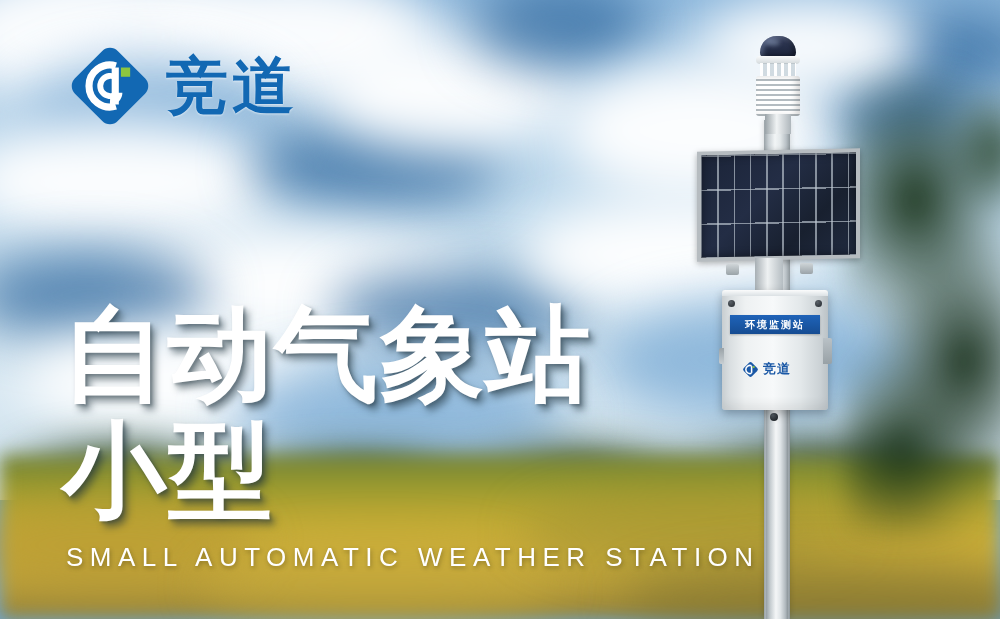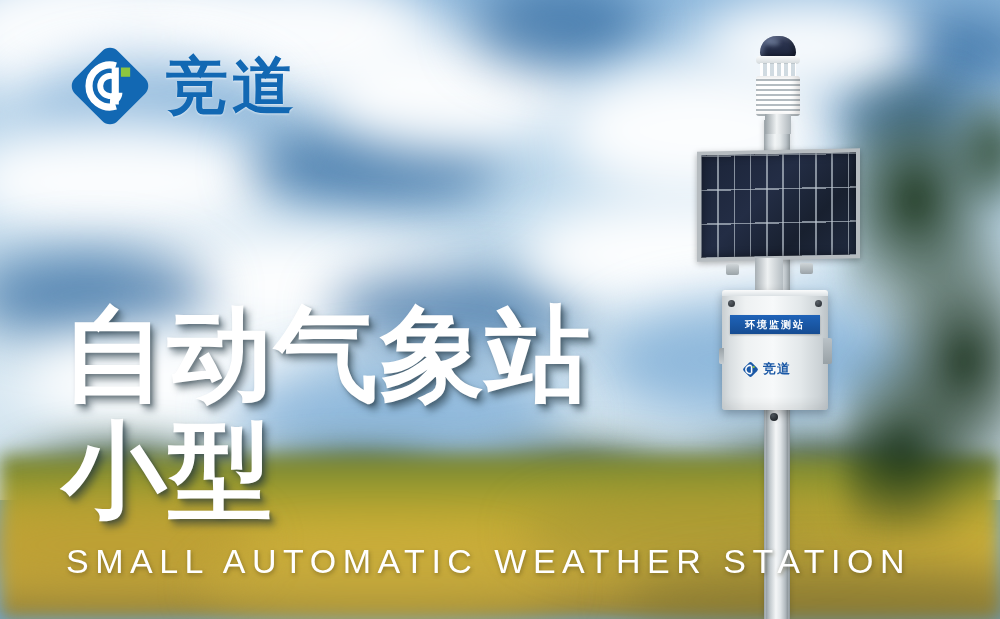--- a/index.html
+++ b/index.html
@@ -120,21 +120,21 @@
     letter-spacing: 2px;
     white-space: nowrap;
     font-family: "DejaVu Sans", "Liberation Sans", sans-serif;
     text-shadow:
       5px 6px 7px rgba(30,50,60,0.50),
       2px 2px 3px rgba(30,50,60,0.35);
   }
   .subtitle {
     position: absolute;
     left: 66px; top: 542px;
-    font-size: 34px;
+    font-size: 26px;
     font-weight: 300;
     color: #ffffff;
     letter-spacing: 6.5px;
     white-space: nowrap;
     text-shadow: 1px 2px 4px rgba(70,60,20,0.45);
     font-family: "Liberation Sans", sans-serif;
   }
 
   
   .device { position: absolute; left: 0; top: 0; width: 1000px; height: 619px; }

